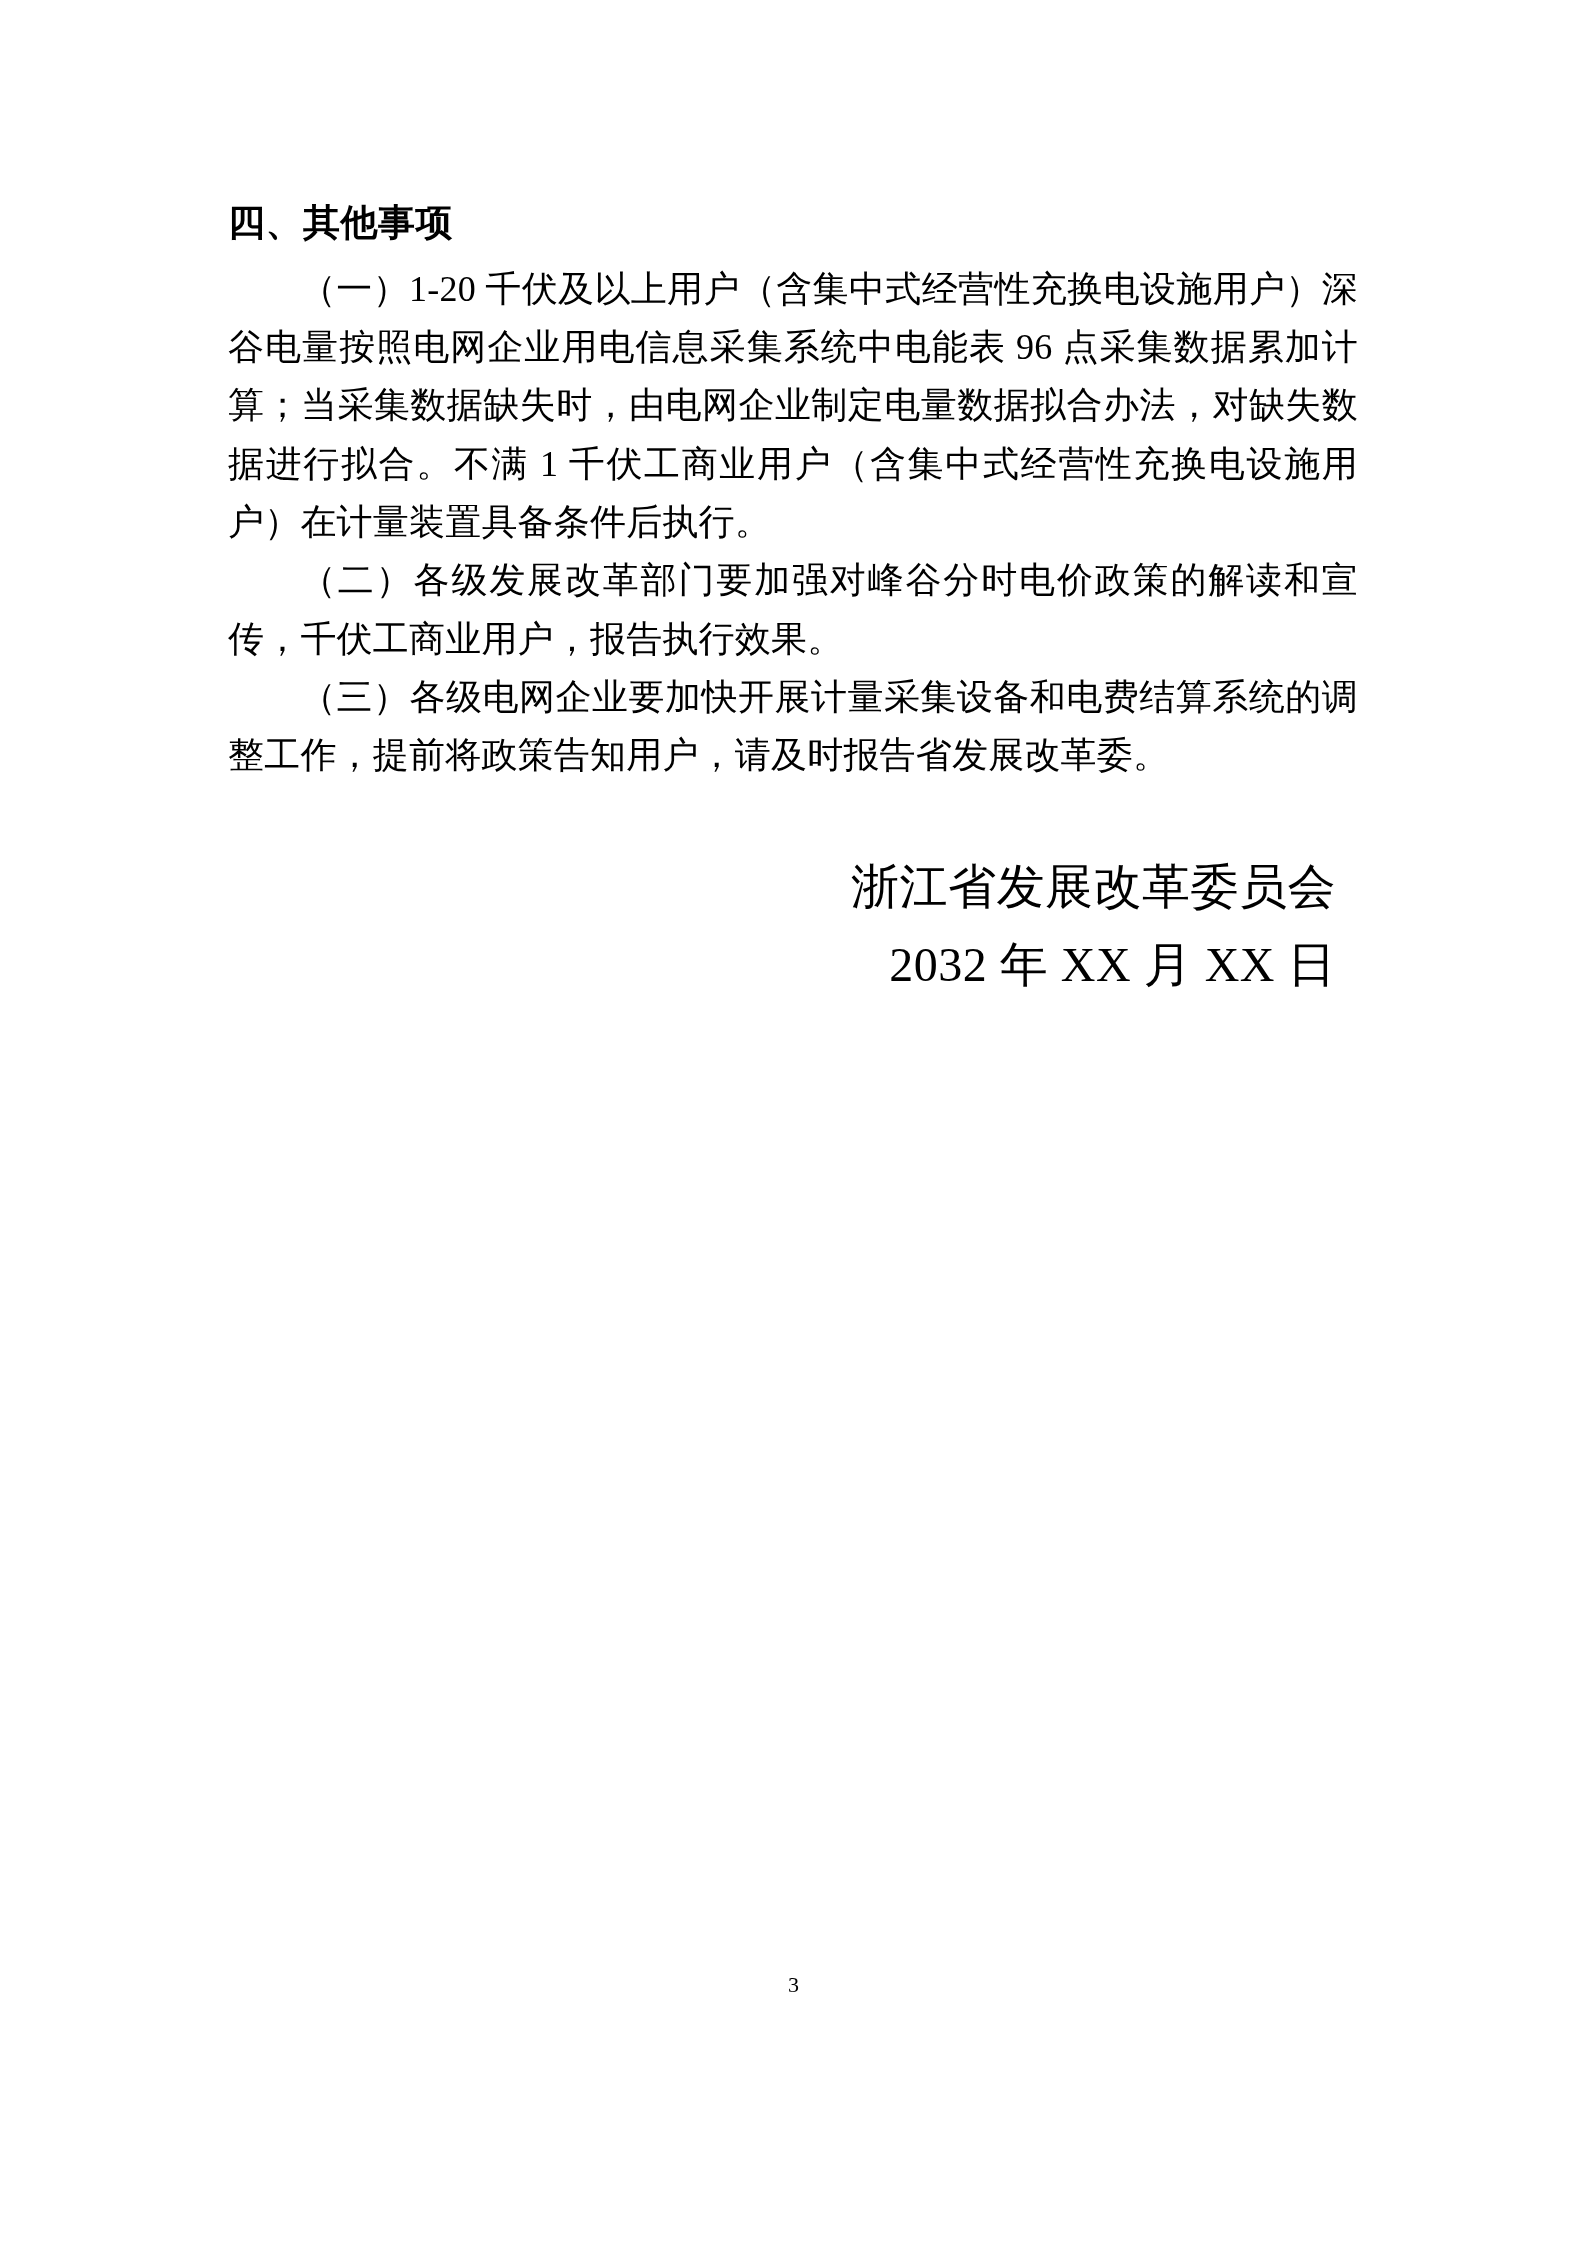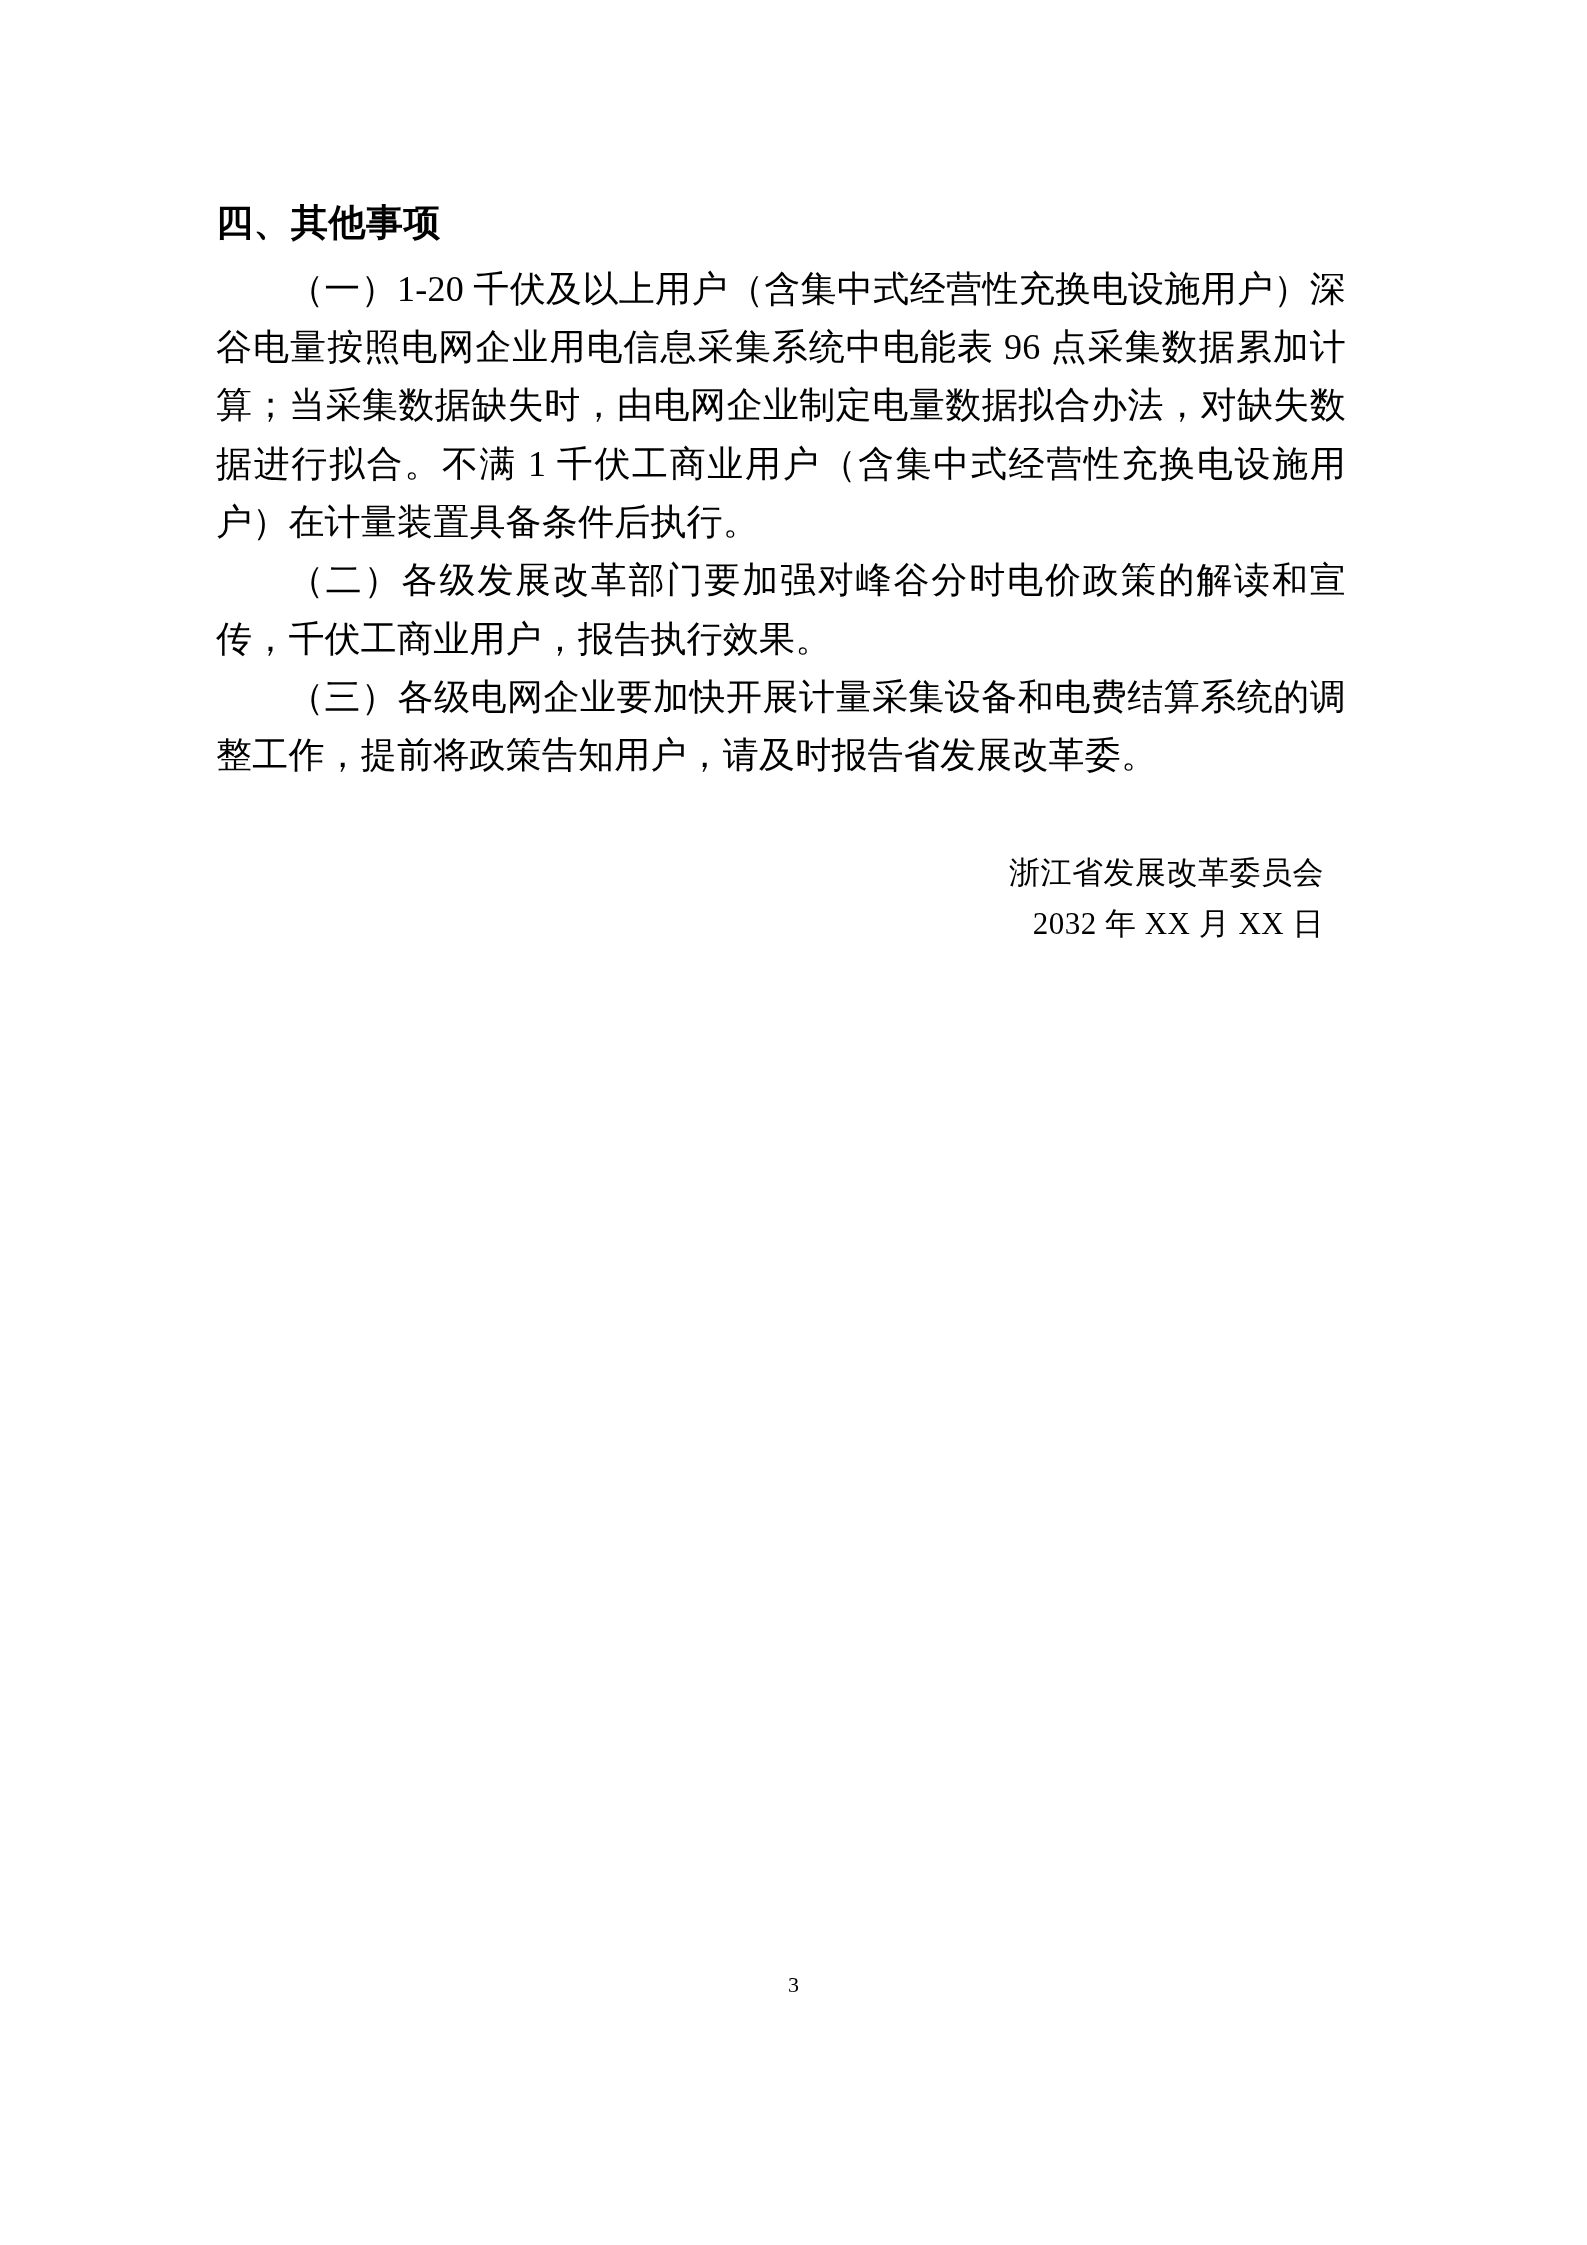--- a/index.html
+++ b/index.html
@@ -13,21 +13,21 @@
     height: 2245px;
     background: #ffffff;
     margin: 0 auto;
     box-sizing: border-box;
     font-family: "Liberation Serif", "DejaVu Serif", serif;
     color: #000000;
     overflow: hidden;
   }
   .content {
     position: absolute;
-    left: 216px;
+    left: 228px;
     top: 196px;
     width: 1130px;
   }
   .section-heading {
     font-family: "DejaVu Serif", "Liberation Serif", serif;
     font-weight: bold;
     font-size: 37px;
     line-height: 1.45;
     letter-spacing: 0.5px;
     margin: 0 0 10px 0;
@@ -41,21 +41,21 @@
     text-justify: inter-ideograph;
     text-indent: 2em;
     letter-spacing: 0.2px;
   }
   .sign-block {
     margin-top: 64px;
     text-align: right;
     padding-right: 22px;
   }
   .sign-line {
-    font-size: 31px;
+    font-size: 48px;
     line-height: 1.62;
     letter-spacing: 0.5px;
   }
   .page-number {
     position: absolute;
     left: 0;
     right: 0;
     top: 1972px;
     text-align: center;
     font-size: 22px;

